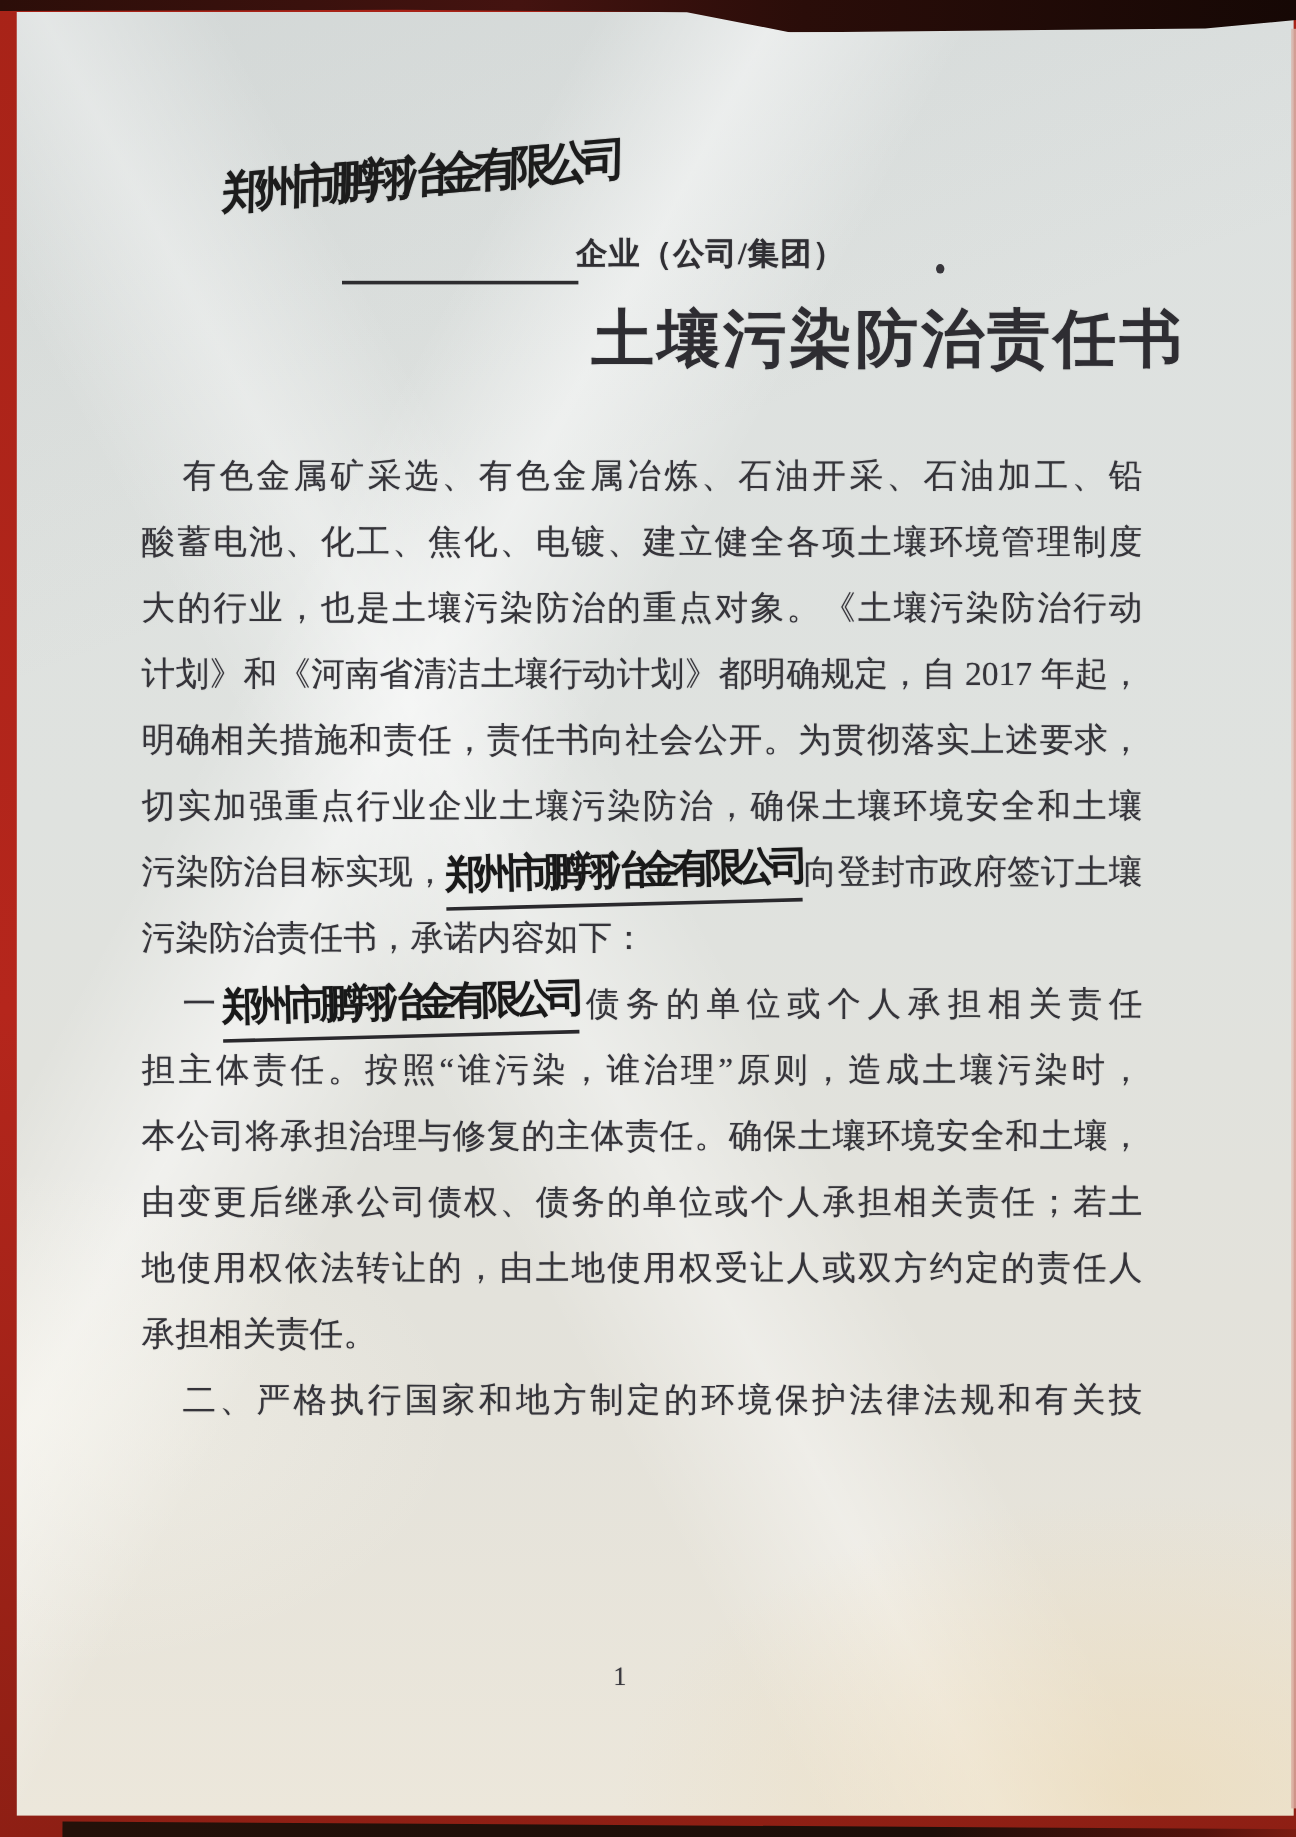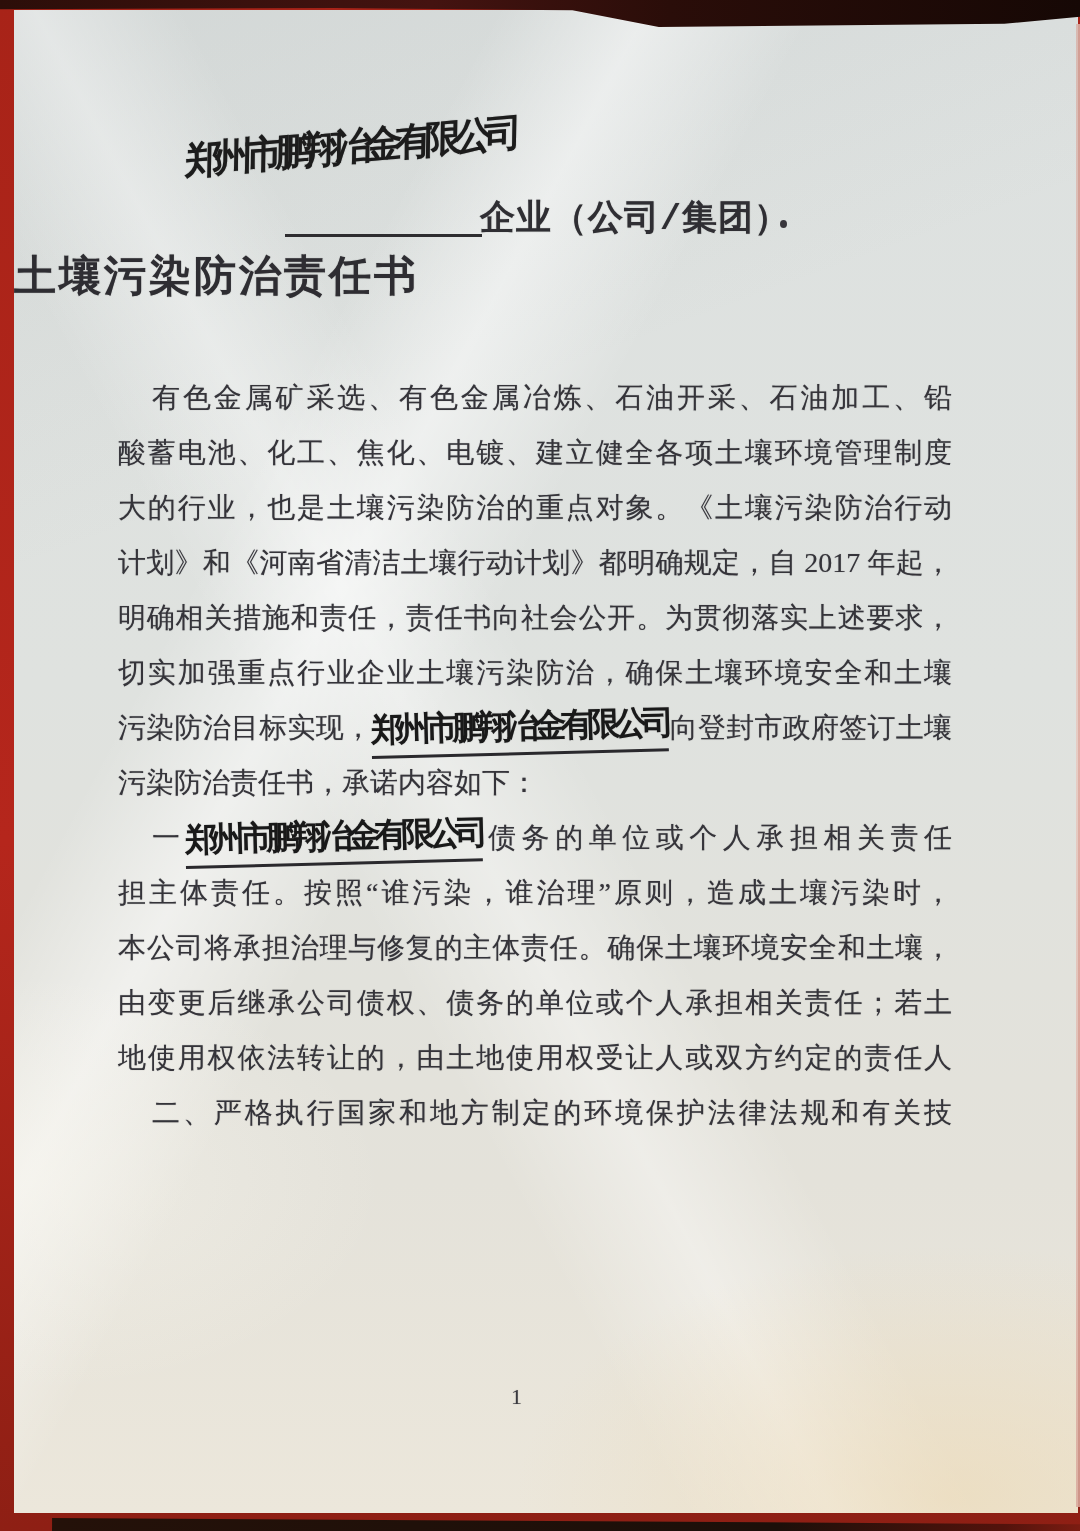--- a/index.html
+++ b/index.html
@@ -44,28 +44,28 @@
     font-size:38px;letter-spacing:-8px;white-space:nowrap;
     transform:rotate(-5deg) skewX(-6deg);transform-origin:left bottom;
     text-shadow:0 0 1px rgba(20,20,20,.5);
   }
   .underline-top{
     position:absolute;left:271px;top:224px;width:197px;height:0;
     border-bottom:3px solid #2e2d30;z-index:1;
   }
   .org-type{
     position:absolute;left:466px;top:184px;
-    font-family:Liberation Mono, monospace;font-weight:bold;
-    font-size:35px;color:#2f2e33;letter-spacing:1px;
+    font-family:Liberation Serif, serif;font-weight:bold;
+    font-size:26px;color:#2f2e33;letter-spacing:1px;
     text-shadow:0 0 1px rgba(30,30,30,.45);
   }
   .doc-title{
-    position:absolute;left:0;right:90px;top:238px;text-align:left;
+    position:absolute;left:0;right:90px;top:238px;text-align:right;
     font-family:"Liberation Sans",sans-serif;font-weight:bold;
-    font-size:42px;color:#2e2d32;letter-spacing:3px;
+    font-size:52px;color:#2e2d32;letter-spacing:3px;
     text-shadow:0 0 1px rgba(30,30,30,.45);
   }
   .ink-dot{position:absolute;left:766px;top:210px;width:7px;height:8px;border-radius:50%;background:#26242a;opacity:.9;}
   
   .body-lines{
     position:absolute;left:104px;top:360px;width:834px;
     font-size:28px;color:#35343a;line-height:55px;
     text-shadow:0 0 1px rgba(40,40,45,.42);
   }
   .line{height:55px;}
@@ -107,20 +107,21 @@
         <div class="line j"><span>计划》和《河南省清洁土壤行动计划》都明确规定，自 2017 年起，</span></div>
         <div class="line j"><span>明确相关措施和责任，责任书向社会公开。为贯彻落实上述要求，</span></div>
         <div class="line j"><span>切实加强重点行业企业土壤污染防治，确保土壤环境安全和土壤</span></div>
         <div class="line j"><span>污染防治目标实现，</span><span class="hw-inline">郑州市鹏翔冶金有限公司</span><span>向登封市政府签订土壤</span></div>
         <div class="line"><span>污染防治责任书，承诺内容如下：</span></div>
         <div class="line j ind"><span>一</span><span class="hw-inline">郑州市鹏翔冶金有限公司</span><span>债务的单位或个人承担相关责任</span></div>
         <div class="line j"><span>担主体责任。按照“谁污染，谁治理”原则，造成土壤污染时，</span></div>
         <div class="line j"><span>本公司将承担治理与修复的主体责任。确保土壤环境安全和土壤，</span></div>
         <div class="line j"><span>由变更后继承公司债权、债务的单位或个人承担相关责任；若土</span></div>
         <div class="line j"><span>地使用权依法转让的，由土地使用权受让人或双方约定的责任人</span></div>
+        <div class="line"><span>承担相关责任。</span></div>
         <div class="line j ind"><span>二、严格执行国家和地方制定的环境保护法律法规和有关技</span></div>
       </div>
 
     <div class="page-number">1</div>
   </div>
 
   <div class="top-dark"></div>
   <div class="bottom-dark"></div>
   <div class="right-soft"></div>
 </div>

